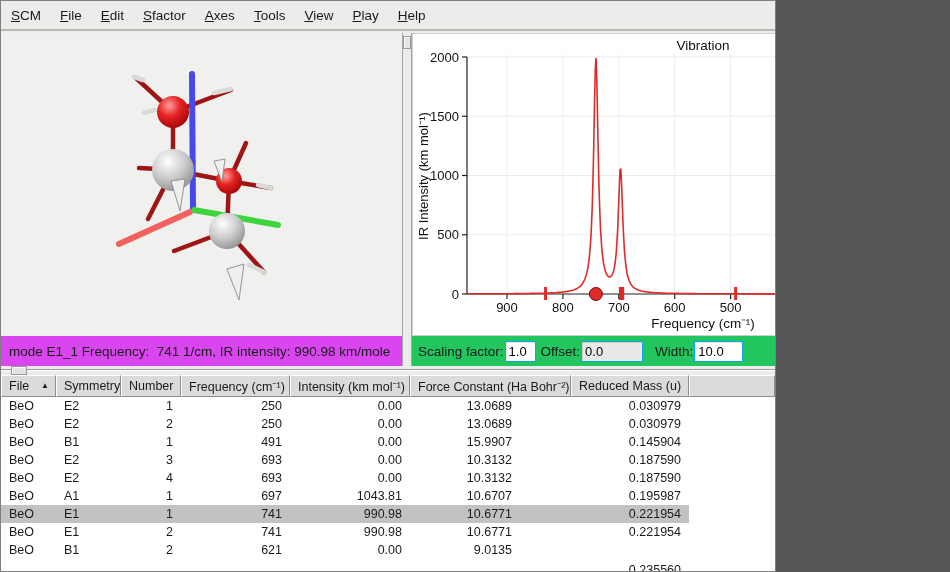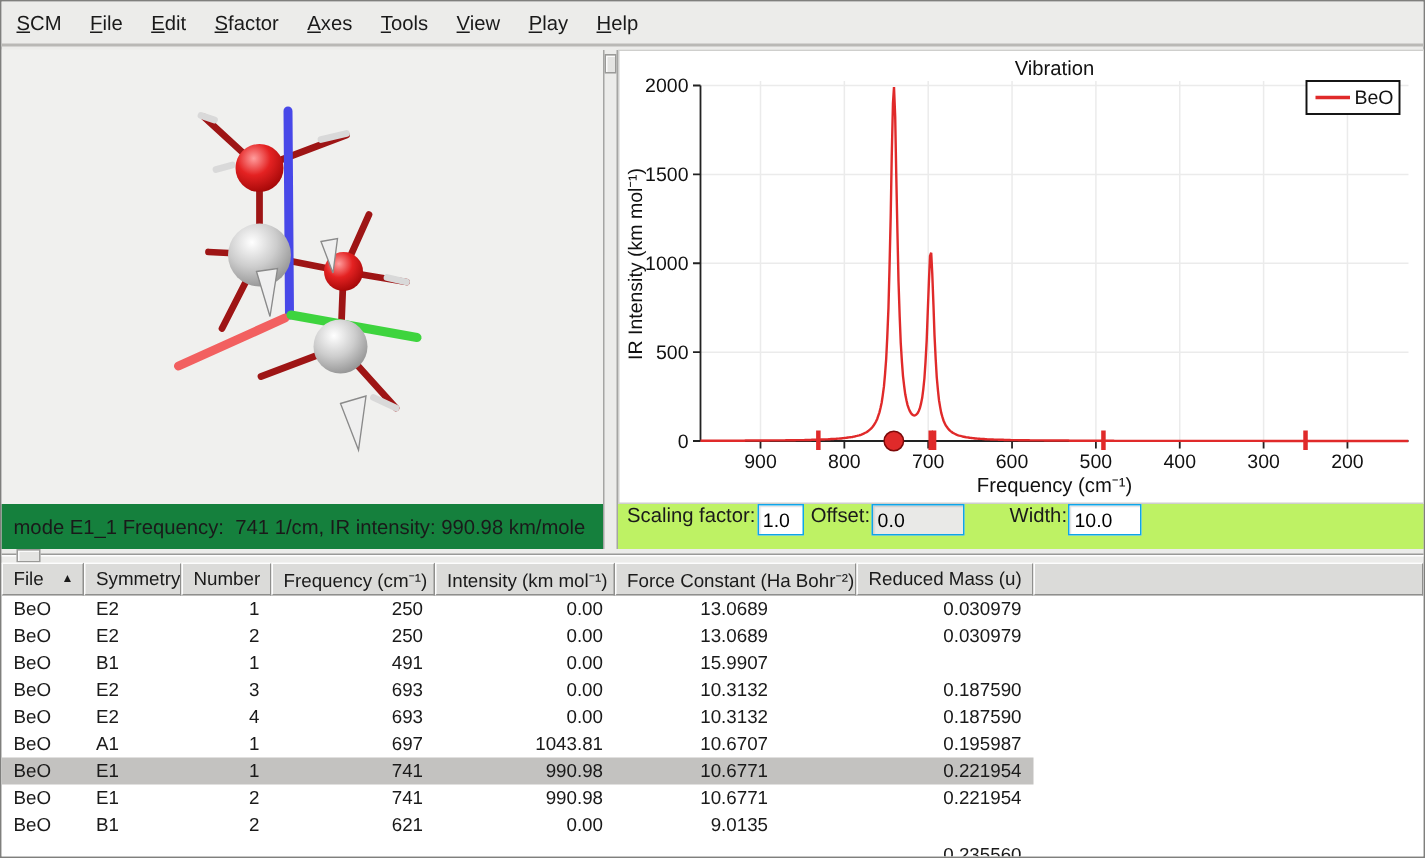--- a/index.html
+++ b/index.html
@@ -1,59 +1,59 @@
 <!DOCTYPE html>
 <html><head>
 <meta charset="utf-8">
 <style>
   html,body{margin:0;padding:0;background:#555;}
   *{box-sizing:border-box;}
   .app{
-    position:relative;width:950px;height:572px;background:#ececea;
+    position:relative;width:776px;height:572px;background:#ececea;
     border:1px solid #7f7f7d;overflow:hidden;
     font-family:"Liberation Sans",sans-serif;color:#1a1a1a;
   }
   
   .menubar{
     position:absolute;top:0;left:0;width:100%;height:30px;
     display:flex;align-items:center;padding-left:10px;
     background:#ececea;border-bottom:2px solid #b9b8b5;
     font-size:13.5px;
   }
   .menu-item{margin-right:19px;cursor:default;white-space:nowrap;}
   .menu-item .u{text-decoration:underline;}
   
   .main-top{position:absolute;top:32px;left:0;width:950px;height:333px;display:flex;}
   .left-pane{width:401px;display:flex;flex-direction:column;}
   .viewport{height:303px;background:#f0f0ee;overflow:hidden;}
-  .statusbar{flex:1;display:flex;align-items:center;padding-left:8px;font-size:13.5px;background:#15803d;}
+  .statusbar{flex:1;display:flex;align-items:center;padding-left:8px;font-size:13.5px;background:#d946ef;}
   .statusbar span{white-space:pre;}
   .vsash{width:10px;position:relative;background:#ececea;
     box-shadow:inset 1px 0 0 #a5a5a3, inset -1px 0 0 #a5a5a3;}
   .vsash-handle{position:absolute;top:3px;left:1px;width:8px;height:13px;
     background:#e4e4e2;border:1px solid #9a9a98;box-shadow:inset 1px 1px 0 #fbfbfb;}
   .right-pane{flex:1;display:flex;flex-direction:column;min-width:0;}
   .chart-panel{height:303px;background:#fff;border:1px solid #cfcfcd;}
-  .controls{flex:1;display:flex;align-items:flex-start;padding-left:6px;font-size:13.5px;background:#bef264;white-space:nowrap;}
+  .controls{flex:1;display:flex;align-items:center;padding-left:6px;font-size:13.5px;background:#22c55e;white-space:nowrap;}
   .entry{
     height:21px;border:1px solid #0ea5e9;background:#fff;
     font-family:"Liberation Sans",sans-serif;font-size:13px;padding:0 3px;
     box-shadow:inset 1px 1px 1px rgba(0,0,0,0.12);
   }
   .entry.gray{background:#e9e9e7;}
   .lbl{margin-right:1px;}
   .combo{
     width:162px;height:23px;margin-left:26px;background:#e7e7e5;
     border:1px solid #8a8a88;display:flex;align-items:center;cursor:default;
     font-size:13.5px;
   }
   .combo-text{flex:1;padding-left:8px;}
   .combo-arrow{width:24px;height:100%;border-left:1px solid #8a8a88;
     display:flex;align-items:center;justify-content:center;font-size:9px;color:#333;}
-  .lbl-width{margin-left:30px;}
+  .lbl-width{margin-left:12px;}
   
   .hsash{position:absolute;top:365px;left:0;width:950px;height:9px;background:#ececea;}
   .hsash .groove{position:absolute;left:0;right:0;top:3px;height:2px;
     border-top:1px solid #9a9a98;border-bottom:1px solid #ffffff;}
   .hsash-handle{position:absolute;left:10px;top:0;width:16px;height:9px;
     background:#e4e4e2;border:1px solid #9a9a98;box-shadow:inset 1px 1px 0 #fbfbfb;}
   
   .table-area{position:absolute;top:374px;left:0;right:0;bottom:0;background:#fff;
     display:flex;flex-direction:column;font-size:12.5px;overflow:hidden;}
   .thead{display:flex;height:22px;flex:none;}
@@ -273,20 +273,21 @@
           <div class="td r" style="width: 118px; padding-right: 16px;">13.0689</div>
           <div class="td r" style="width: 161px;">0.030979</div>
         </div>
         <div class="tr">
           <div class="td" style="width: 55px;">BeO</div>
           <div class="td" style="width: 65px;">B1</div>
           <div class="td r" style="width: 60px;">1</div>
           <div class="td r" style="width: 109px;">491</div>
           <div class="td r" style="width: 120px;">0.00</div>
           <div class="td r" style="width: 118px; padding-right: 16px;">15.9907</div>
+          <div class="td r" style="width: 161px;">0.145904</div>
         </div>
         <div class="tr">
           <div class="td" style="width: 55px;">BeO</div>
           <div class="td" style="width: 65px;">E2</div>
           <div class="td r" style="width: 60px;">3</div>
           <div class="td r" style="width: 109px;">693</div>
           <div class="td r" style="width: 120px;">0.00</div>
           <div class="td r" style="width: 118px; padding-right: 16px;">10.3132</div>
           <div class="td r" style="width: 161px;">0.187590</div>
         </div>

